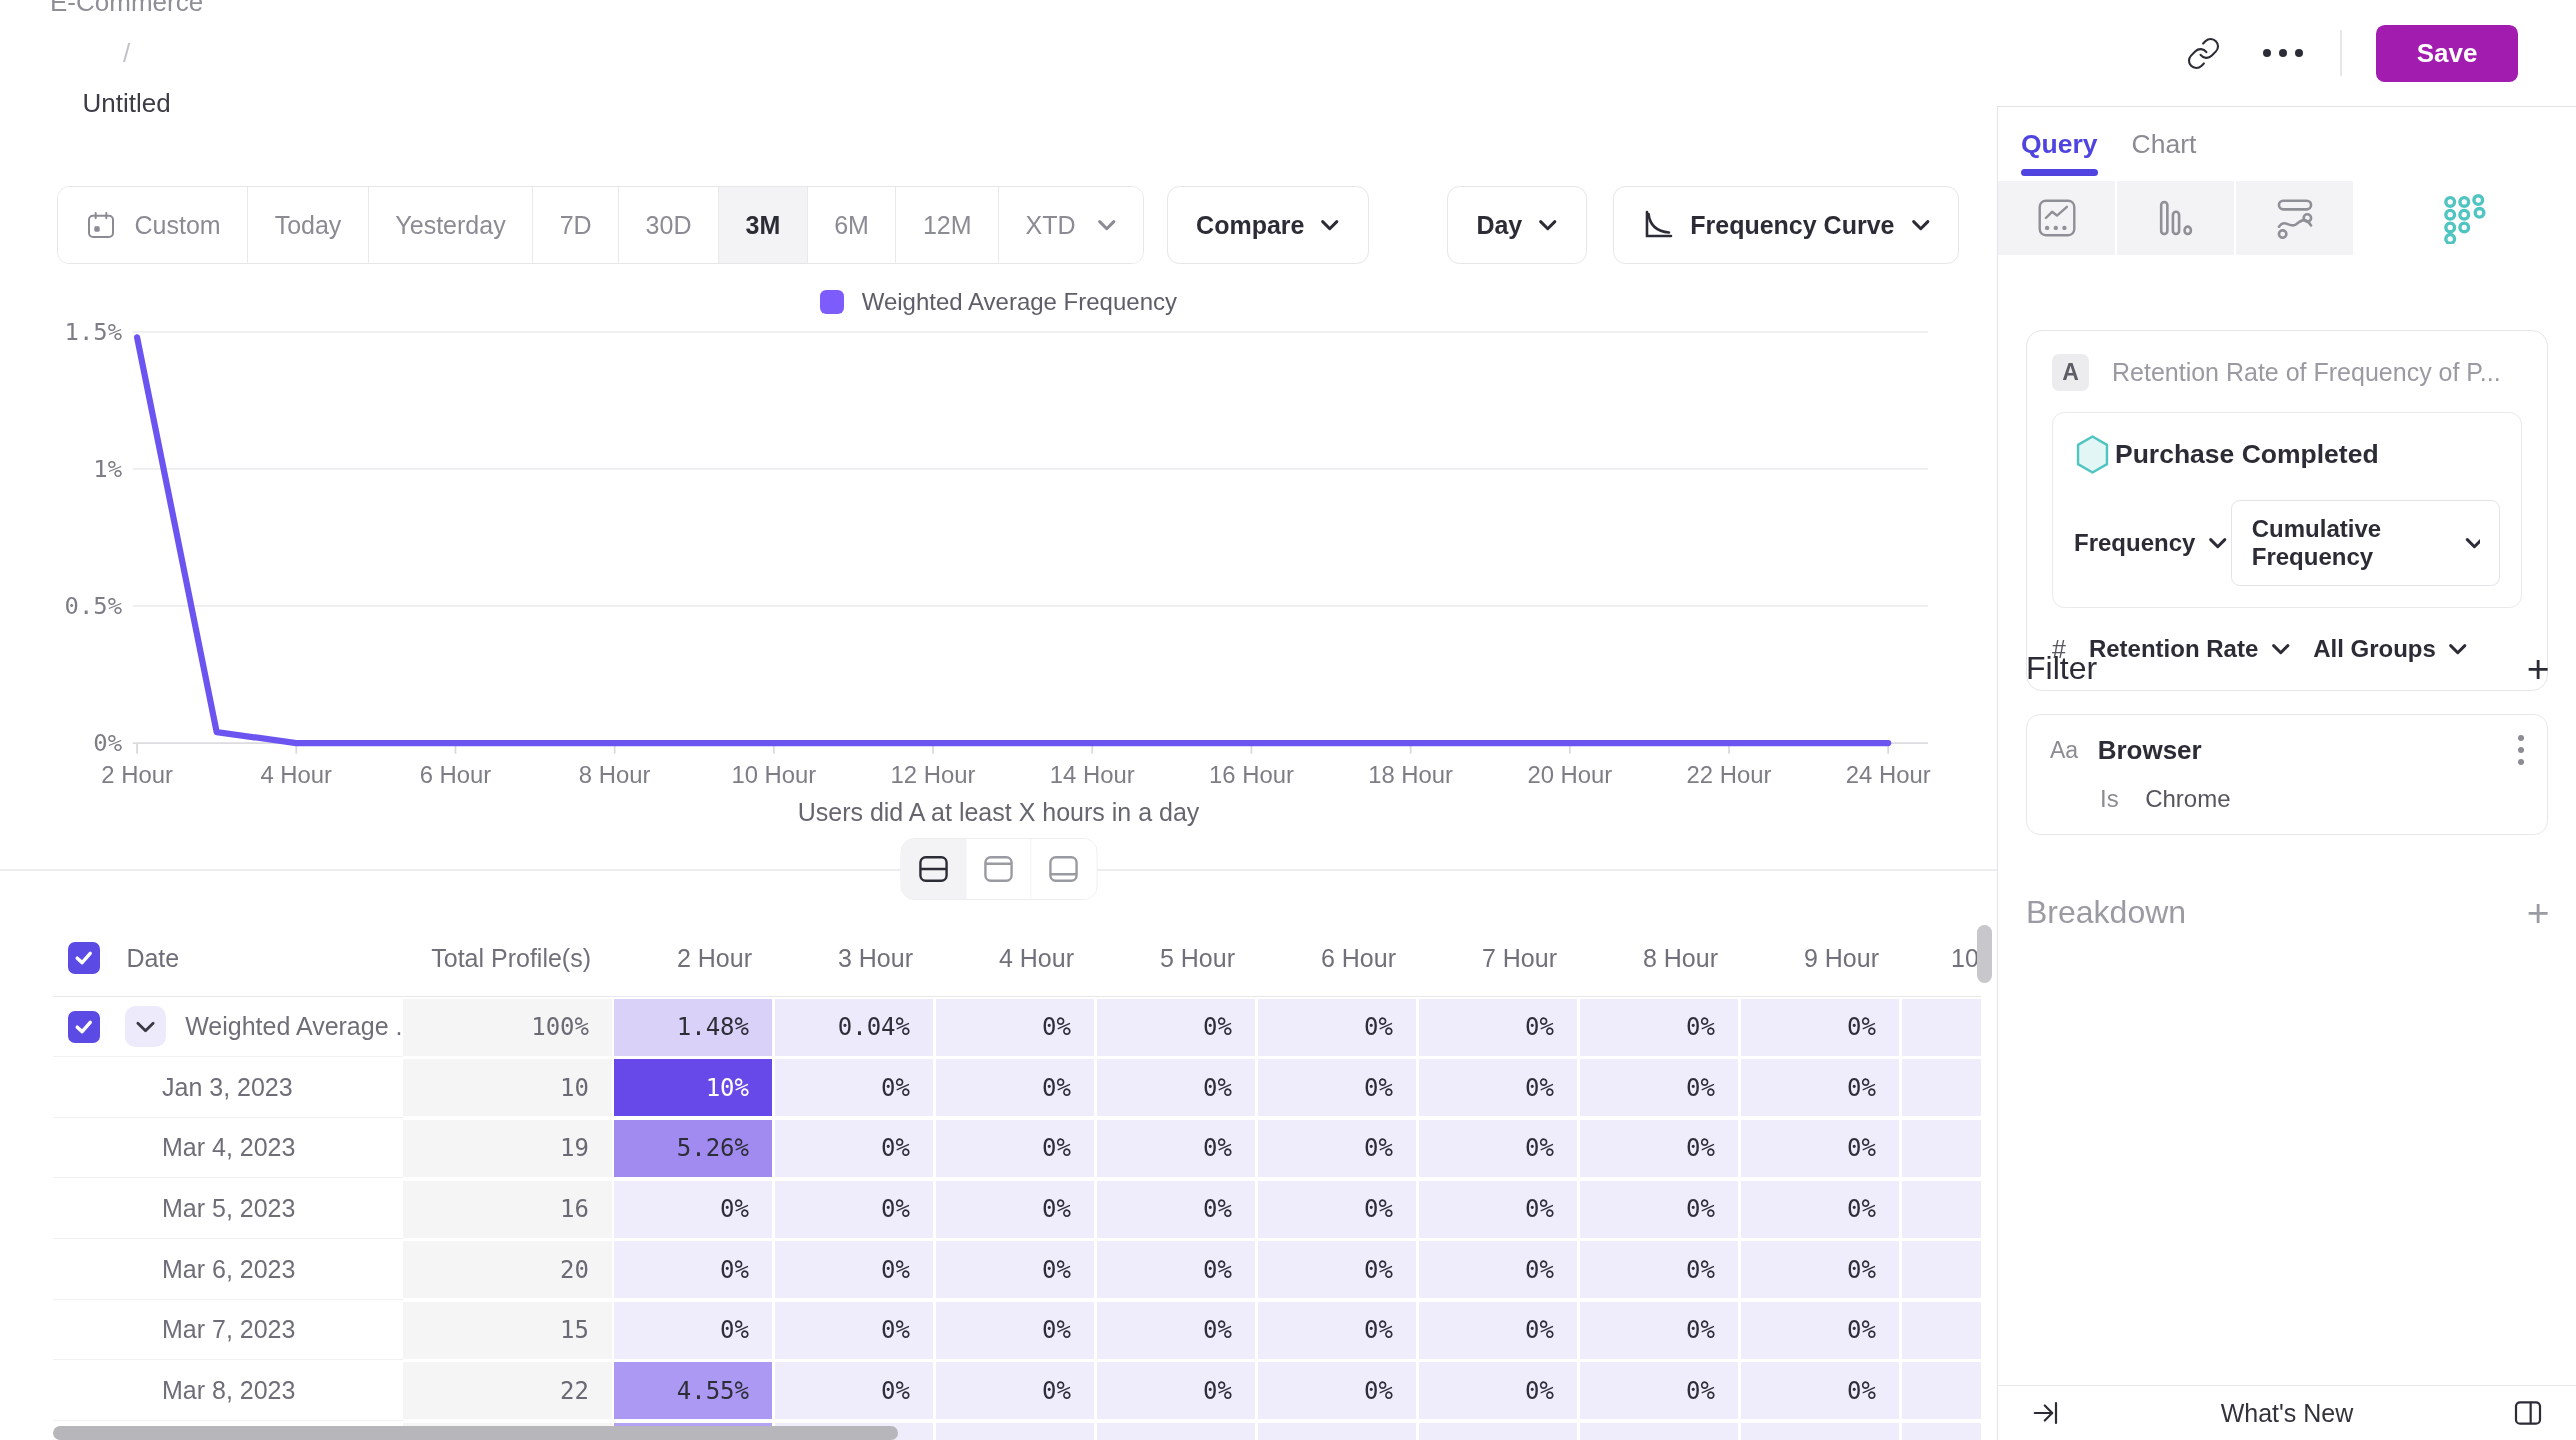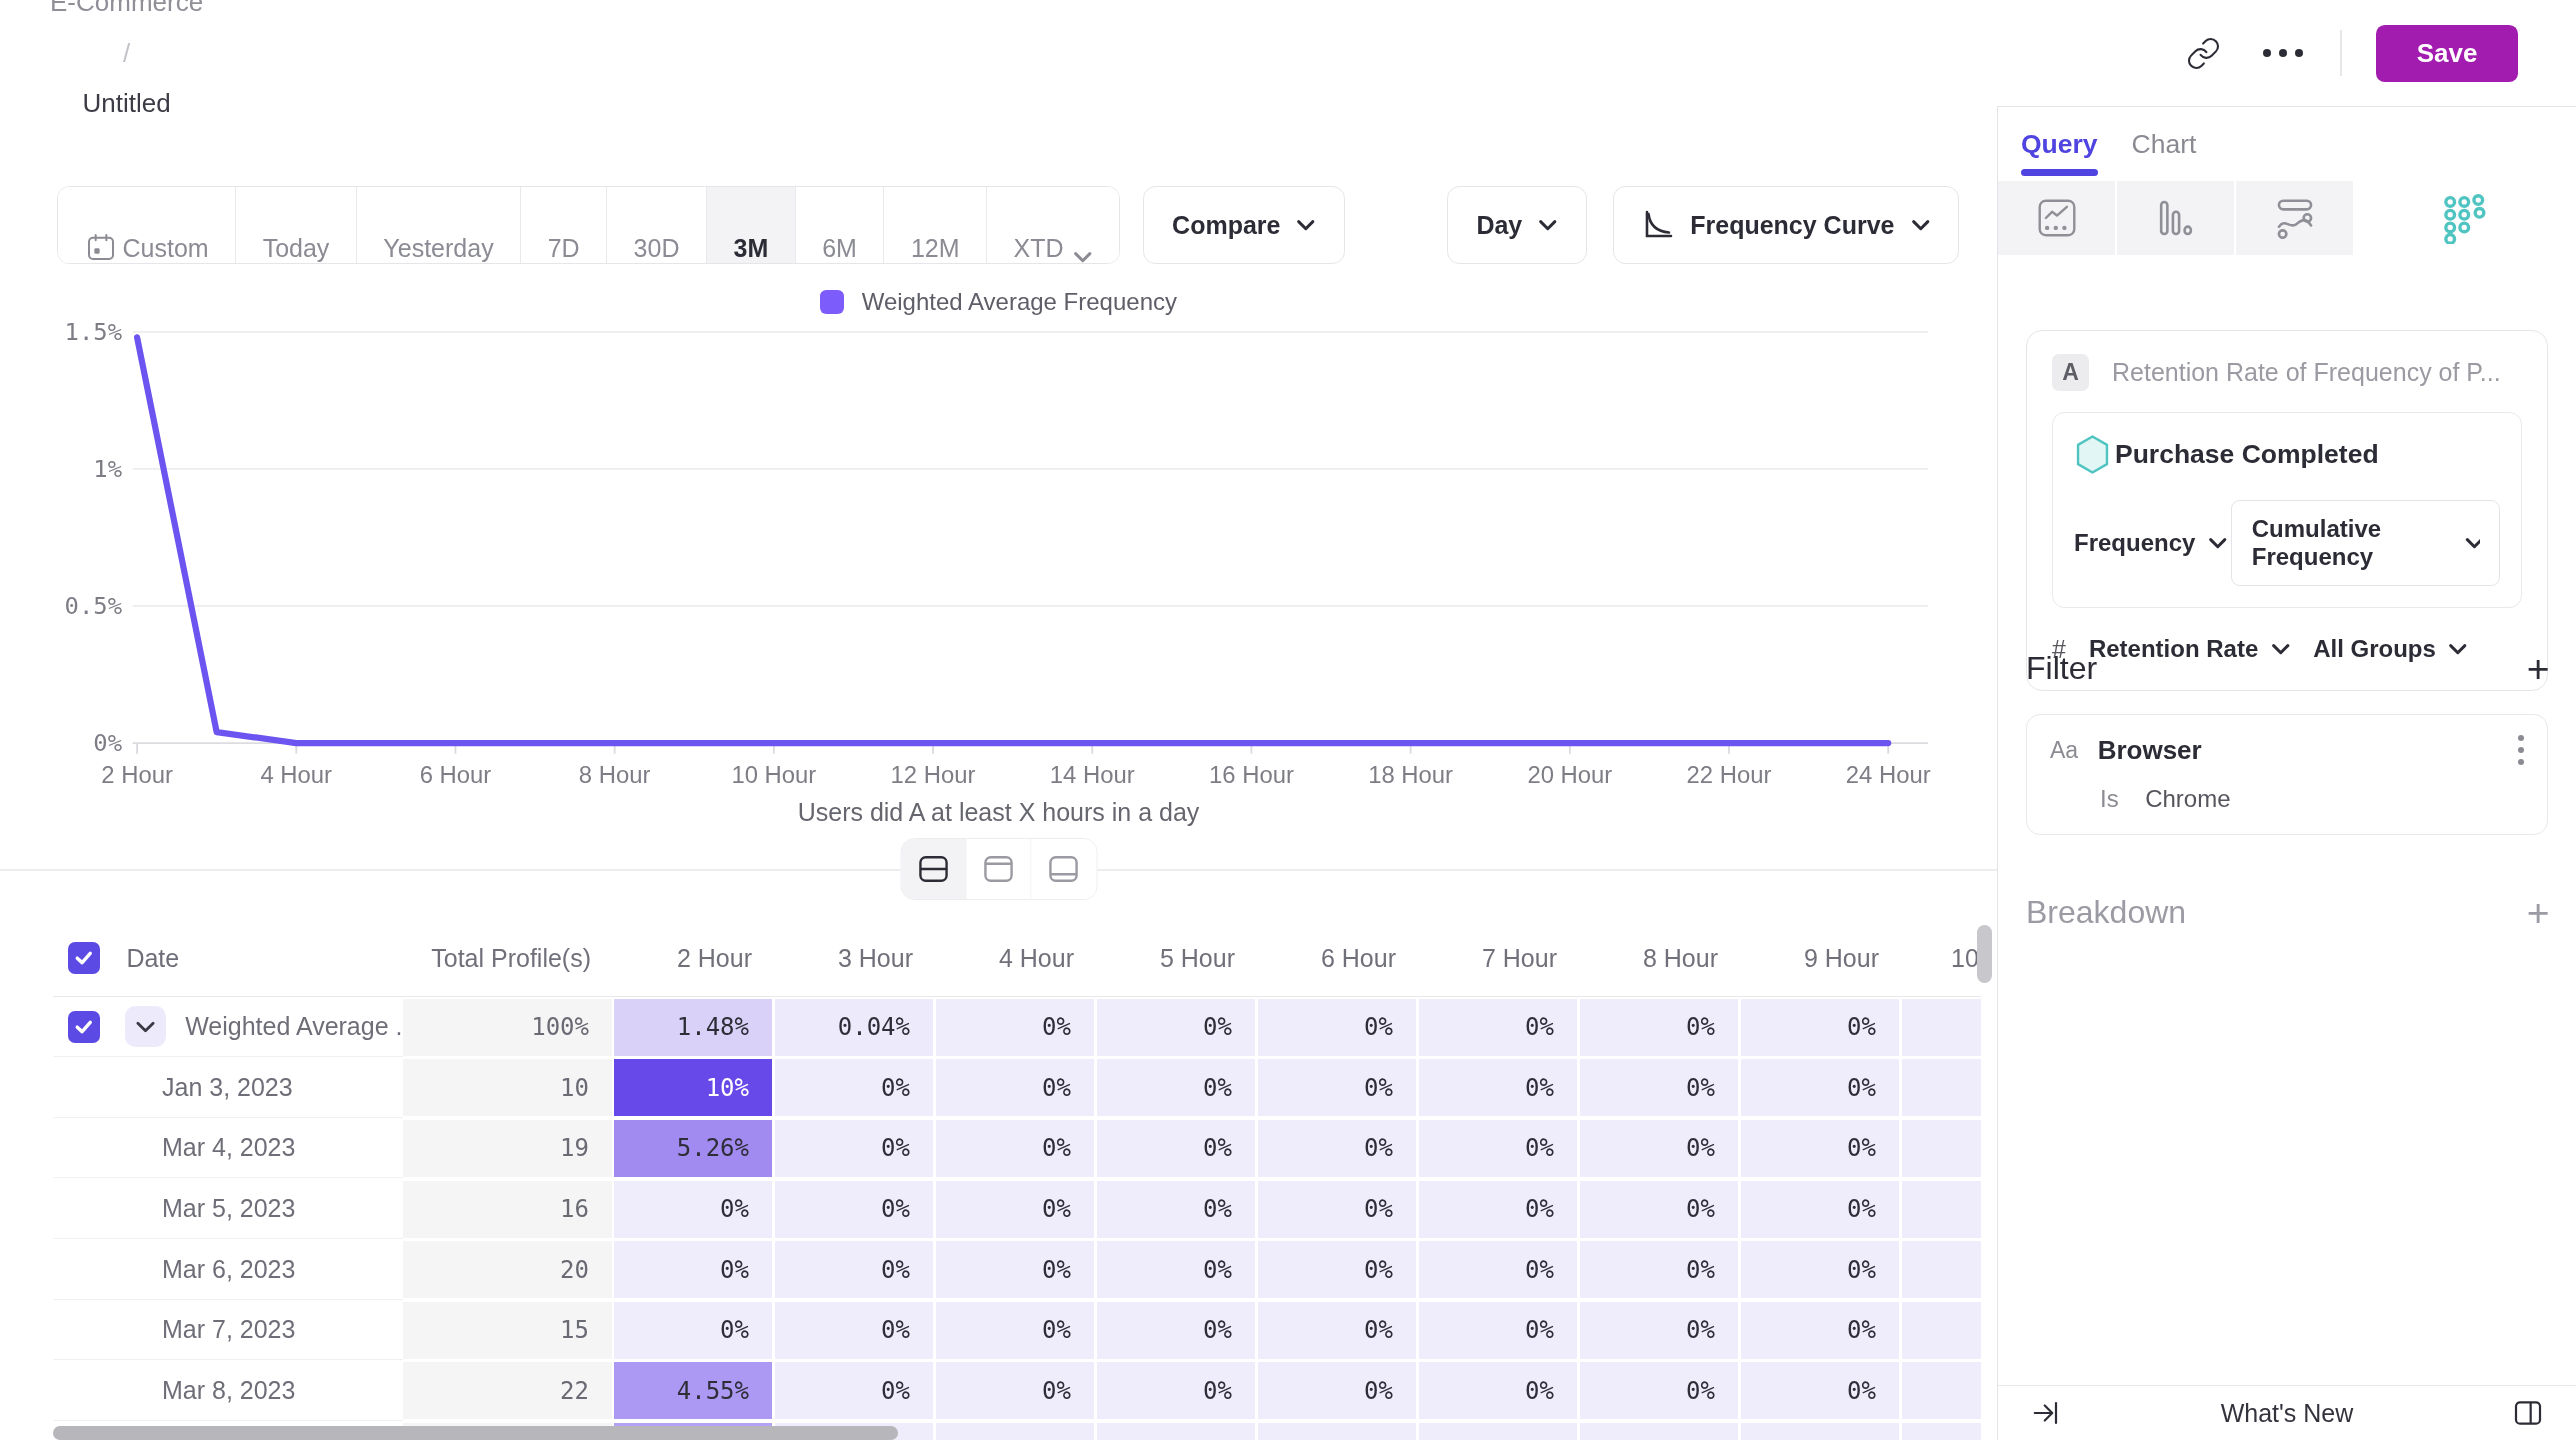--- a/index.html
+++ b/index.html
@@ -21,21 +21,21 @@
   .dots3 i { width:8px; height:8px; border-radius:50%; background:#2c2c36; }
 
   
   .app { display:flex; height:1334px; }
   .main { position:relative; width:1997px; height:1334px; overflow:hidden; }
   .sidebar { position:relative; width:579px; height:1334px; border-left:1.8px solid #e4e4e8; border-top:1.8px solid #e4e4e8; background:#fff; }
 
   
   .toolbar { position:absolute; left:0; top:80px; width:100%; height:78px; display:flex; align-items:center; padding-left:57px; padding-right:38px; }
   .seg-group { display:flex; align-items:stretch; height:78px; border:1.8px solid #e6e6e9; border-radius:12.4px; overflow:hidden; background:#fff; }
-  .seg { display:flex; align-items:flex-end; gap:6px; padding:0 26.5px; font-size:25px; color:#8b8b94; border-right:1.8px solid #e9e9ec; cursor:pointer; white-space:nowrap; background:#fff; }
+  .seg { display:flex; align-items:center; gap:18px; padding:0 26.5px; font-size:25px; color:#8b8b94; border-right:1.8px solid #e9e9ec; cursor:pointer; white-space:nowrap; background:#fff; }
   .seg:last-child { border-right:none; }
   .seg.active { background:#f3f3f5; color:#2c2c36; font-weight:700; }
   .seg .chev { margin-left:3.5px; }
   .btn-outline { display:flex; align-items:center; gap:16px; height:78px; padding:0 28px; border:1.8px solid #e6e6e9; border-radius:12.4px; background:#fff; font-size:25px; font-weight:700; color:#2c2c36; cursor:pointer; white-space:nowrap; }
   .compare { margin-left:23px; }
   .toolbar-spacer { flex:1; }
   .gran { margin-right:26.5px; }
   .chev { width:19.5px; height:12.4px; }
   .chev polyline { fill:none; stroke:currentColor; stroke-width:3.4; stroke-linecap:round; stroke-linejoin:round; }
   .seg .chev polyline { stroke:#8b8b94; }

